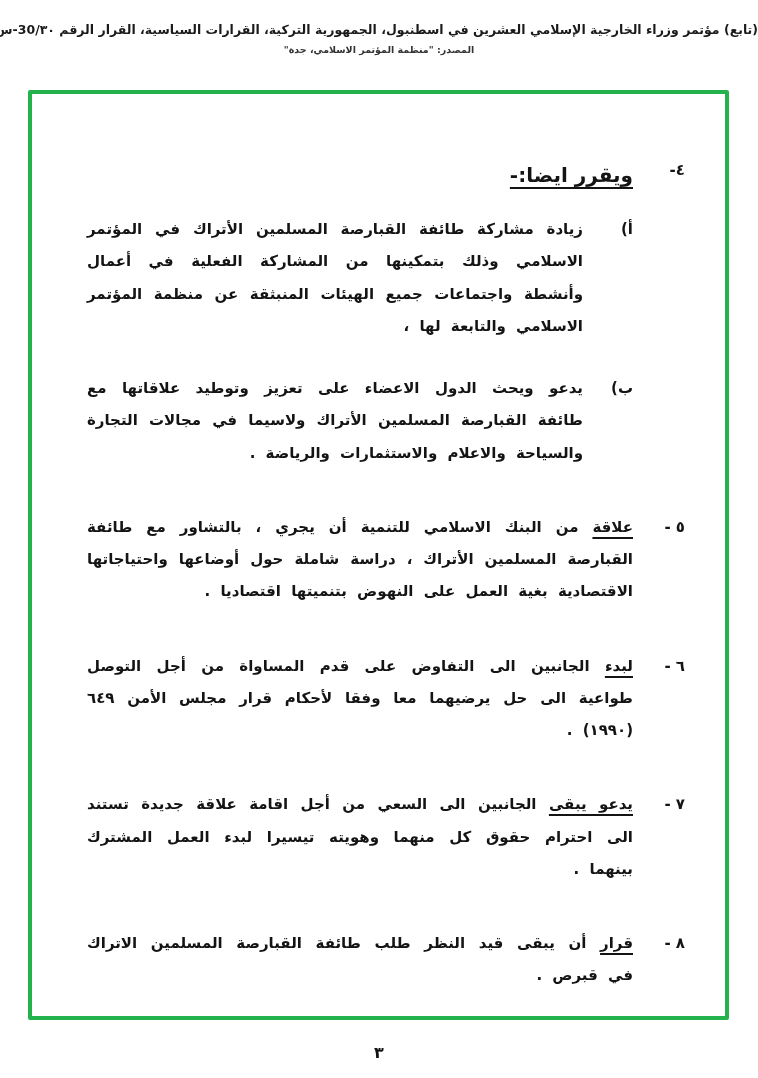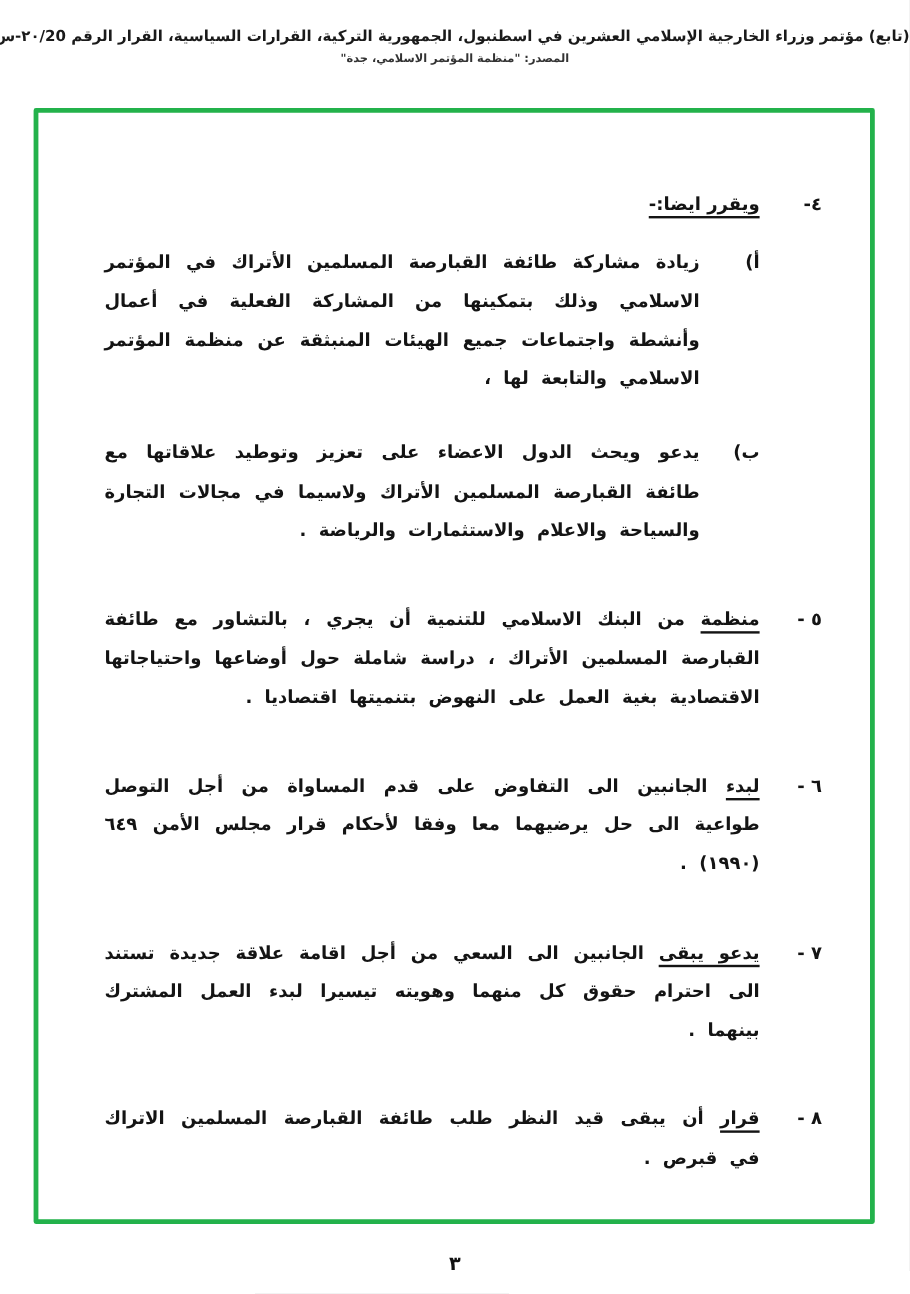--- a/index.html
+++ b/index.html
@@ -70,21 +70,21 @@
     margin: 0;
     text-align: justify;
     word-spacing: 5px;
   }
   .underline {
     text-decoration: underline;
     text-underline-offset: 5px;
     text-decoration-thickness: 1.5px;
   }
   .item-heading {
-    font-size: 15px;
+    font-size: 20px;
   }
   .subitem {
     display: flex;
     align-items: flex-start;
     margin-right: 52px;
   }
   .marker {
     flex: none;
     width: 50px;
     white-space: nowrap;
@@ -105,21 +105,21 @@
     font-weight: 700;
     color: #111;
   }
 </style>
 </head>
 <body>
 
 <div class="page">
 
   <div class="header">
-    <div class="header-line1">(تابع) مؤتمر وزراء الخارجية الإسلامي العشرين في اسطنبول، الجمهورية التركية، القرارات السياسية، القرار الرقم ٢٠/20-س</div>
+    <div class="header-line1">(تابع) مؤتمر وزراء الخارجية الإسلامي العشرين في اسطنبول، الجمهورية التركية، القرارات السياسية، القرار الرقم 30/٣٠-س</div>
     <div class="header-line2">المصدر: "منظمة المؤتمر الاسلامي، جدة"</div>
   </div>
 
   <div class="frame">
     <div class="doc-body">
 
       <div class="item sp-after-heading">
         <span class="num">٤-</span>
         <span class="item-heading underline">ويقرر ايضا:-</span>
       </div>
@@ -129,21 +129,21 @@
         <p class="text">زيادة مشاركة طائفة القبارصة المسلمين الأتراك في المؤتمر الاسلامي وذلك بتمكينها من المشاركة الفعلية في أعمال وأنشطة واجتماعات جميع الهيئات المنبثقة عن منظمة المؤتمر الاسلامي والتابعة لها ،</p>
       </div>
 
       <div class="subitem sp-sub-b">
         <span class="marker">ب)</span>
         <p class="text">يدعو ويحث الدول الاعضاء على تعزيز وتوطيد علاقاتها مع طائفة القبارصة المسلمين الأتراك ولاسيما في مجالات التجارة والسياحة والاعلام والاستثمارات والرياضة .</p>
       </div>
 
       <div class="item sp-item">
         <span class="num">٥ -</span>
-        <p class="text"><span class="underline">منظمة</span><span> من البنك الاسلامي للتنمية أن يجري ، بالتشاور مع طائفة القبارصة المسلمين الأتراك ، دراسة شاملة حول أوضاعها واحتياجاتها الاقتصادية بغية العمل على النهوض بتنميتها اقتصاديا .</span></p>
+        <p class="text"><span class="underline">علاقة</span><span> من البنك الاسلامي للتنمية أن يجري ، بالتشاور مع طائفة القبارصة المسلمين الأتراك ، دراسة شاملة حول أوضاعها واحتياجاتها الاقتصادية بغية العمل على النهوض بتنميتها اقتصاديا .</span></p>
       </div>
 
       <div class="item sp-item">
         <span class="num">٦ -</span>
         <p class="text"><span class="underline">لبدء</span><span> الجانبين الى التفاوض على قدم المساواة من أجل التوصل طواعية الى حل يرضيهما معا وفقا لأحكام قرار مجلس الأمن ٦٤٩ (١٩٩٠) .</span></p>
       </div>
 
       <div class="item sp-item">
         <span class="num">٧ -</span>
         <p class="text"><span class="underline">يدعو يبقى</span><span> الجانبين الى السعي من أجل اقامة علاقة جديدة تستند الى احترام حقوق كل منهما وهويته تيسيرا لبدء العمل المشترك بينهما .</span></p>

